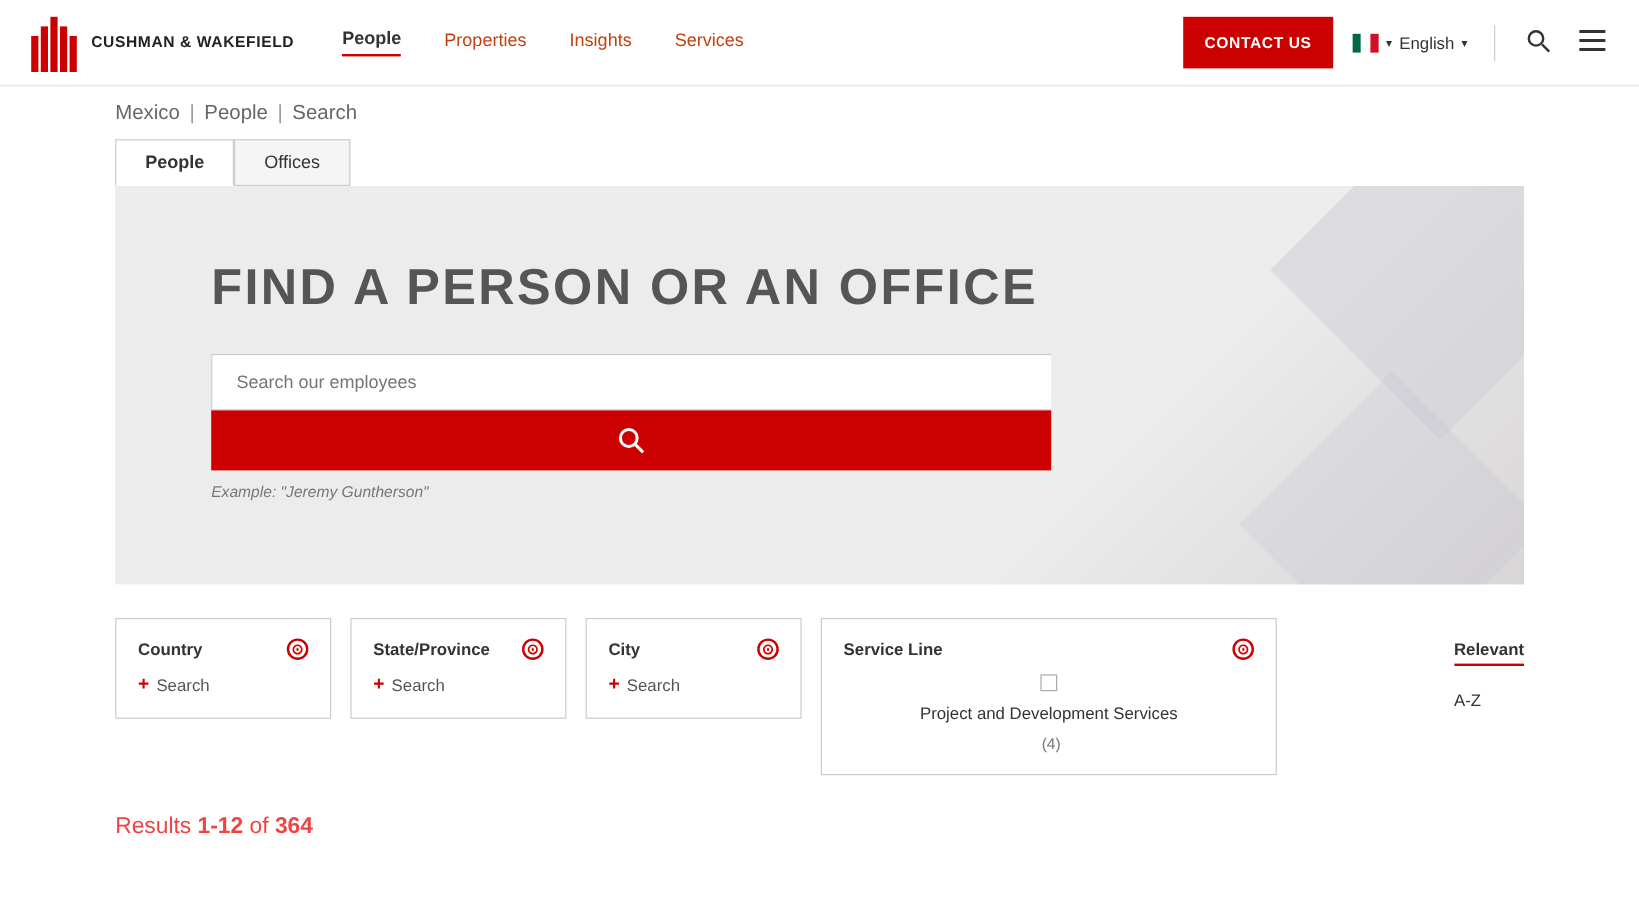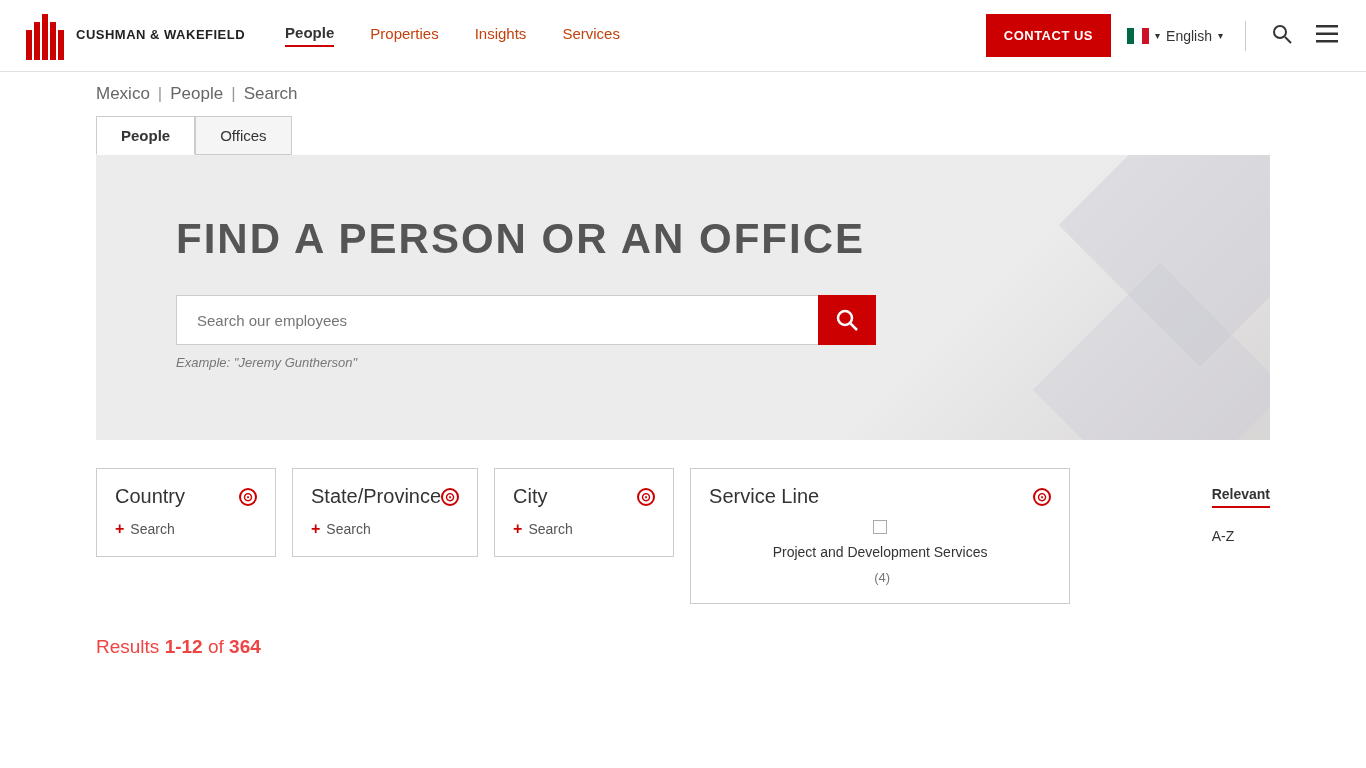--- a/index.html
+++ b/index.html
@@ -174,20 +174,21 @@
       font-weight: 700;
       color: #555;
       letter-spacing: 2px;
       text-transform: uppercase;
       margin-bottom: 32px;
     }
     .search-bar {
       display: flex;
       width: 700px;
       max-width: 100%;
+      flex-direction: column;
     }
     .search-input {
       flex: 1;
       padding: 14px 20px;
       font-size: 15px;
       border: 1px solid #ccc;
       border-right: none;
       outline: none;
       color: #999;
     }
@@ -220,22 +221,22 @@
       min-width: 180px;
       background: #fff;
     }
     .filter-header {
       display: flex;
       justify-content: space-between;
       align-items: center;
       margin-bottom: 12px;
     }
     .filter-label {
-      font-size: 20px;
-      font-weight: 400;
+      font-size: 14px;
+      font-weight: 700;
       color: #333;
     }
     .filter-reset-icon {
       width: 18px;
       height: 18px;
       border-radius: 50%;
       border: 2px solid #cc0000;
       display: flex;
       align-items: center;
       justify-content: center;

